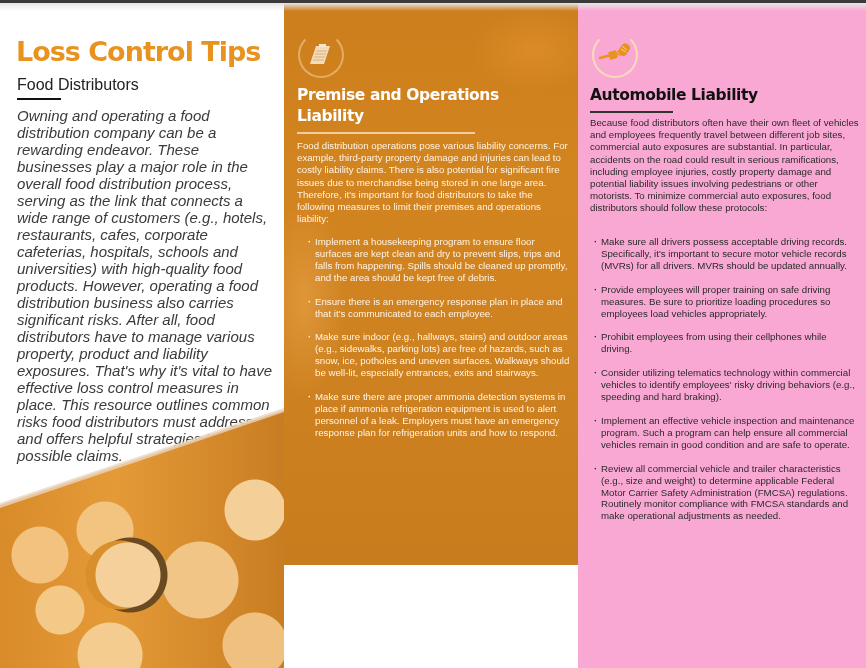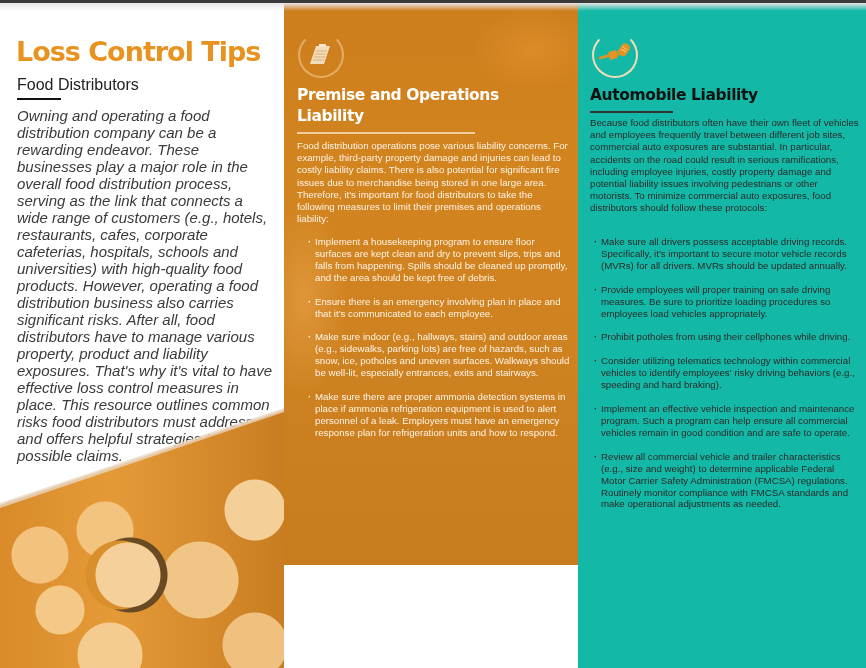--- a/index.html
+++ b/index.html
@@ -51,21 +51,21 @@
   .mid-heading { position: absolute; left: 13px; top: 85px; width: 270px; font-family: "DejaVu Sans", sans-serif;
     font-weight: bold; font-size: 15.5px; line-height: 21px; color: #ffffff; letter-spacing: -0.4px; }
   .mid-rule { position: absolute; left: 13px; top: 132px; width: 178px; height: 2px; background: rgba(255,230,200,.75); }
   .mid-intro { position: absolute; left: 13px; top: 140px; width: 275px; font-size: 9.7px; line-height: 12.2px; color: #fff3e4; }
   .mid-list { position: absolute; left: 24px; top: 236px; width: 262px; list-style: none; }
   .mid-list li, .right-list li { position: relative; padding-left: 7px; font-size: 9.7px; line-height: 11.9px; margin-bottom: 12px; }
   .mid-list li { color: #fff3e4; }
   .mid-list li::before, .right-list li::before { content: "·"; position: absolute; left: 0; top: 0; font-weight: bold; }
 
   
-  .col-right { position: absolute; left: 578px; top: 0; width: 288px; height: 668px; background: #14b8a6; }
+  .col-right { position: absolute; left: 578px; top: 0; width: 288px; height: 668px; background: #f9a8d4; }
   .right-ring { left: 14px; top: 32px; border-color: #f6dcb8; border-top-color: transparent; }
   .right-icon { position: absolute; left: 19px; top: 40px; width: 36px; height: 26px; }
   .right-heading { position: absolute; left: 12px; top: 85px; font-family: "DejaVu Sans", sans-serif;
     font-weight: bold; font-size: 15.5px; line-height: 21px; color: #111; letter-spacing: -0.4px; white-space: nowrap; }
   .right-rule { position: absolute; left: 12px; top: 111px; width: 83px; height: 2px; background: #333; }
   .right-intro { position: absolute; left: 12px; top: 117px; width: 272px; font-size: 9.7px; line-height: 12.2px; color: #2a2a2a; }
   .right-list { position: absolute; left: 16px; top: 236px; width: 262px; list-style: none; }
   .right-list li { color: #2a2a2a; }
 </style>
 </head>
@@ -91,21 +91,21 @@
     <line x1="8" y1="9" x2="19" y2="9" stroke="#d2a56a" stroke-width="0.8"></line>
     <line x1="7" y1="12" x2="18" y2="12" stroke="#d2a56a" stroke-width="0.8"></line>
     <line x1="6" y1="15" x2="17" y2="15" stroke="#d2a56a" stroke-width="0.8"></line>
     <line x1="5" y1="18" x2="16" y2="18" stroke="#d2a56a" stroke-width="0.8"></line>
   </svg>
   <h3 class="mid-heading">Premise and Operations Liability</h3>
   <div class="mid-rule"></div>
   <p class="mid-intro">Food distribution operations pose various liability concerns. For example, third-party property damage and injuries can lead to costly liability claims. There is also potential for significant fire issues due to merchandise being stored in one large area. Therefore, it's important for food distributors to take the following measures to limit their premises and operations liability:</p>
   <ul class="mid-list">
     <li>Implement a housekeeping program to ensure floor surfaces are kept clean and dry to prevent slips, trips and falls from happening. Spills should be cleaned up promptly, and the area should be kept free of debris.</li>
-    <li>Ensure there is an emergency involving plan in place and that it's communicated to each employee.</li>
+    <li>Ensure there is an emergency response plan in place and that it's communicated to each employee.</li>
     <li>Make sure indoor (e.g., hallways, stairs) and outdoor areas (e.g., sidewalks, parking lots) are free of hazards, such as snow, ice, potholes and uneven surfaces. Walkways should be well-lit, especially entrances, exits and stairways.</li>
     <li>Make sure there are proper ammonia detection systems in place if ammonia refrigeration equipment is used to alert personnel of a leak. Employers must have an emergency response plan for refrigeration units and how to respond.</li>
   </ul>
 </section>
 
 <section class="col-right">
   <div class="icon-ring right-ring"></div>
   <svg class="right-icon" viewBox="0 0 36 26">
     <line x1="3" y1="18" x2="14" y2="15" stroke="#e8931f" stroke-width="2.5" stroke-linecap="round"></line>
     <rect x="12" y="11" width="8" height="8" rx="1" fill="#e8931f" transform="rotate(-15 16 15)"></rect>
@@ -113,18 +113,18 @@
     <rect x="23" y="3" width="9" height="13" rx="4" fill="#e8931f" transform="rotate(35 27 9)"></rect>
     <line x1="25" y1="6" x2="30" y2="10" stroke="#f6dcb8" stroke-width="0.8"></line>
     <line x1="24" y1="9" x2="29" y2="12" stroke="#f6dcb8" stroke-width="0.8"></line>
   </svg>
   <h3 class="right-heading">Automobile Liability</h3>
   <div class="right-rule"></div>
   <p class="right-intro">Because food distributors often have their own fleet of vehicles and employees frequently travel between different job sites, commercial auto exposures are substantial. In particular, accidents on the road could result in serious ramifications, including employee injuries, costly property damage and potential liability issues involving pedestrians or other motorists. To minimize commercial auto exposures, food distributors should follow these protocols:</p>
   <ul class="right-list">
     <li>Make sure all drivers possess acceptable driving records. Specifically, it's important to secure motor vehicle records (MVRs) for all drivers. MVRs should be updated annually.</li>
     <li>Provide employees will proper training on safe driving measures. Be sure to prioritize loading procedures so employees load vehicles appropriately.</li>
-    <li>Prohibit potholes from using their cellphones while driving.</li>
+    <li>Prohibit employees from using their cellphones while driving.</li>
     <li>Consider utilizing telematics technology within commercial vehicles to identify employees' risky driving behaviors (e.g., speeding and hard braking).</li>
     <li>Implement an effective vehicle inspection and maintenance program. Such a program can help ensure all commercial vehicles remain in good condition and are safe to operate.</li>
     <li>Review all commercial vehicle and trailer characteristics (e.g., size and weight) to determine applicable Federal Motor Carrier Safety Administration (FMCSA) regulations. Routinely monitor compliance with FMCSA standards and make operational adjustments as needed.</li>
   </ul>
 </section>
 
 </body></html>

